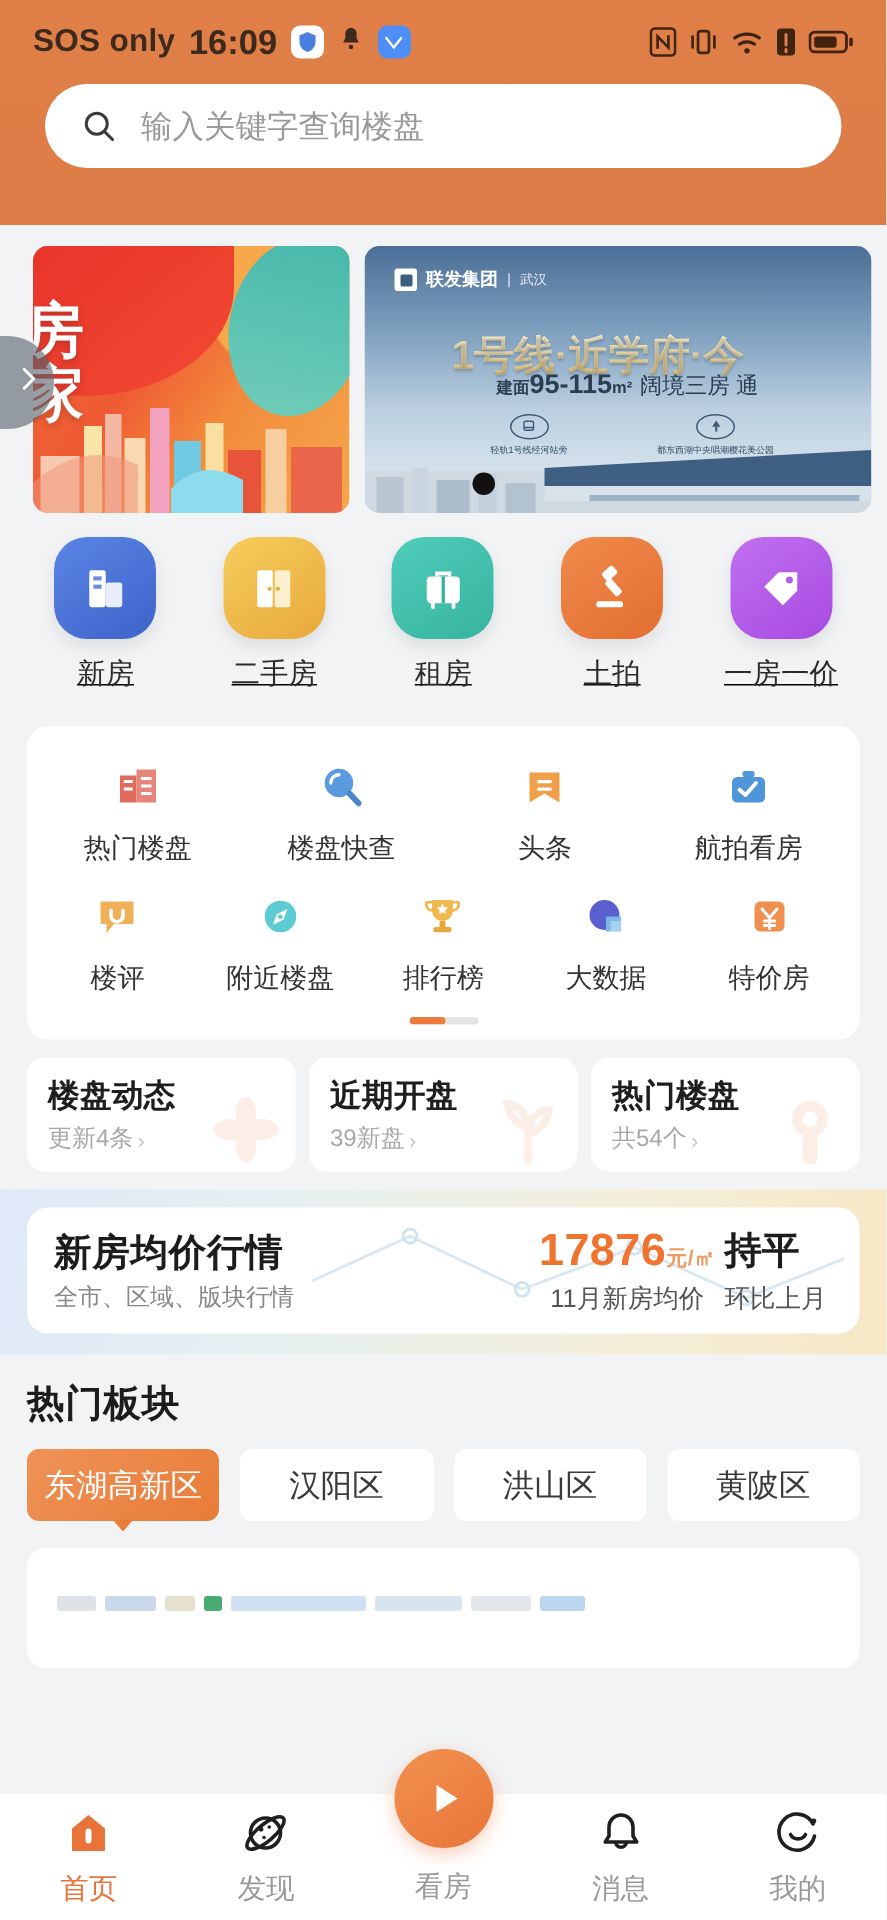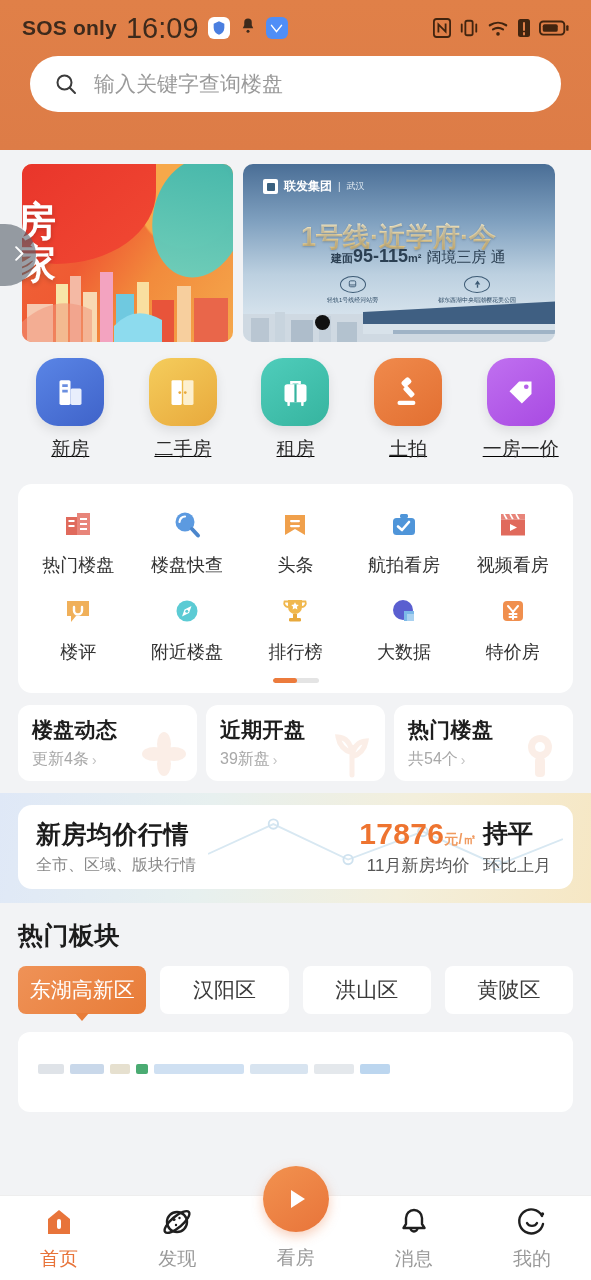--- a/index.html
+++ b/index.html
@@ -17,21 +17,21 @@
     border-bottom-left-radius:0; border-bottom-right-radius:0;
   }
   .statusbar {
     height:56px; display:flex; align-items:center;
     justify-content:space-between; padding:0 22px;
   }
   .sb-left { display:flex; align-items:center; gap:9px; }
   .sb-sos {
     color:#3d2a1c; font-size:21px; font-weight:600; letter-spacing:.2px;
   }
-  .sb-time { color:#3d2a1c; font-size:29px; font-weight:400; }
+  .sb-time { color:#3d2a1c; font-size:23px; font-weight:700; }
   .sb-badge {
     width:22px; height:22px; border-radius:6px; display:flex;
     align-items:center; justify-content:center;
   }
   .sb-badge.shield { background:#fff; }
   .sb-badge.shield svg { width:16px; height:16px; }
   .sb-bell svg { width:18px; height:18px; }
   .sb-blue { background:#4f8ef7; }
   .sb-blue svg { width:15px; height:15px; }
   .sb-right { display:flex; align-items:center; gap:8px; }
@@ -51,21 +51,21 @@
   
   .banner-area {
     position:relative; background:#f2f3f5; padding:14px 0 0 0; height:198px;
   }
   .banner-row { display:flex; gap:10px; padding-left:22px; }
   .banner {
     height:178px; border-radius:10px; overflow:hidden; position:relative;
     flex:0 0 auto;
   }
   .banner.b1 { width:211px; }
-  .banner.b2 { width:312px; }
+  .banner.b2 { width:338px; }
 
   
   .b1-bg {
     position:absolute; inset:0;
     background:
       radial-gradient(circle at 78% 20%, #f7a84a 0 22%, transparent 23%),
       linear-gradient(125deg,#f0663a 0%,#ef5b33 38%,#f28b3c 62%,#f5a84c 100%);
   }
   .b1-teal {
     position:absolute; right:-10px; top:-6px; width:90px; height:120px;
@@ -519,31 +519,20 @@
       <div class="gcell">
         <div class="gicon">
           <svg viewBox="0 0 36 36">
               <rect x="7" y="11" width="22" height="17" rx="3.5" fill="#4f95d9"></rect>
               <rect x="14" y="7" width="8" height="4" rx="1.5" fill="#4f95d9"></rect>
               <path d="M12 19.5 l4 3.5 l7 -8" stroke="#fff" stroke-width="2.6" fill="none" stroke-linecap="round" stroke-linejoin="round"></path>
             </svg>
         </div>
         <div class="glbl">航拍看房</div>
       </div>
-      <div class="gcell">
-        <div class="gicon">
-          <svg viewBox="0 0 36 36">
-              <rect x="6" y="7" width="24" height="5.5" fill="#e8857a"></rect>
-              <path d="M9 7 l3 5.5 M15 7 l3 5.5 M21 7 l3 5.5" stroke="#fff" stroke-width="1.6"></path>
-              <rect x="6" y="12.5" width="24" height="16" fill="#e06a5c"></rect>
-              <path d="M15 17 l7 3.5 l-7 3.5z" fill="#fff"></path>
-            </svg>
-        </div>
-        <div class="glbl">视频看房</div>
-      </div>
     </div>
 
     <div class="gridrow">
       <div class="gcell">
         <div class="gicon">
           <svg viewBox="0 0 36 36">
               <path d="M7 7 h22 v15 h-13 l-5 6 v-6 h-4z" fill="#f0b05a"></path>
               <path d="M14 13 v3.5 a4 4 0 0 0 8 0 V13" stroke="#fff" stroke-width="2.4" fill="none" stroke-linecap="round"></path>
             </svg>
         </div>

